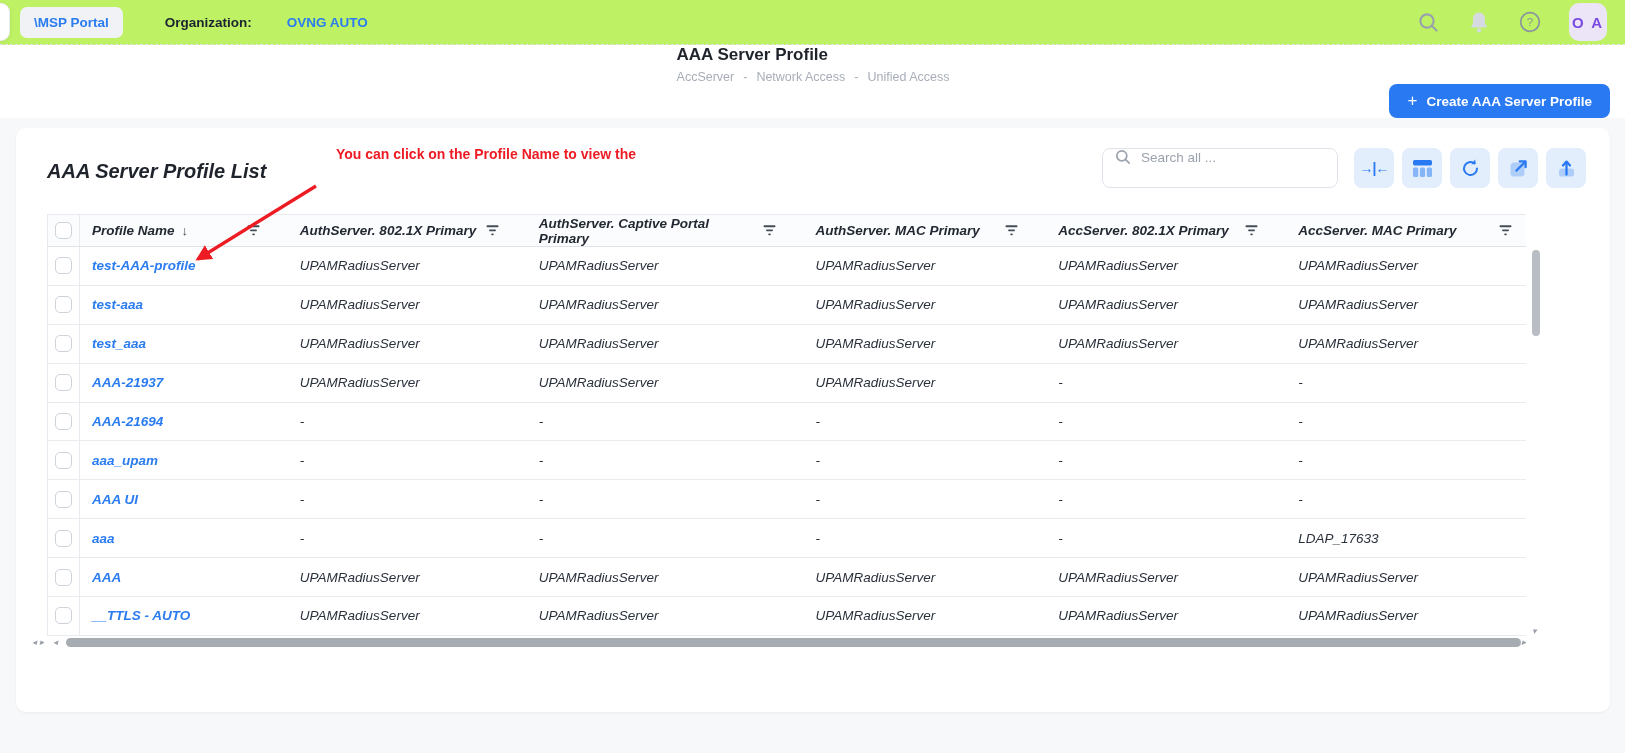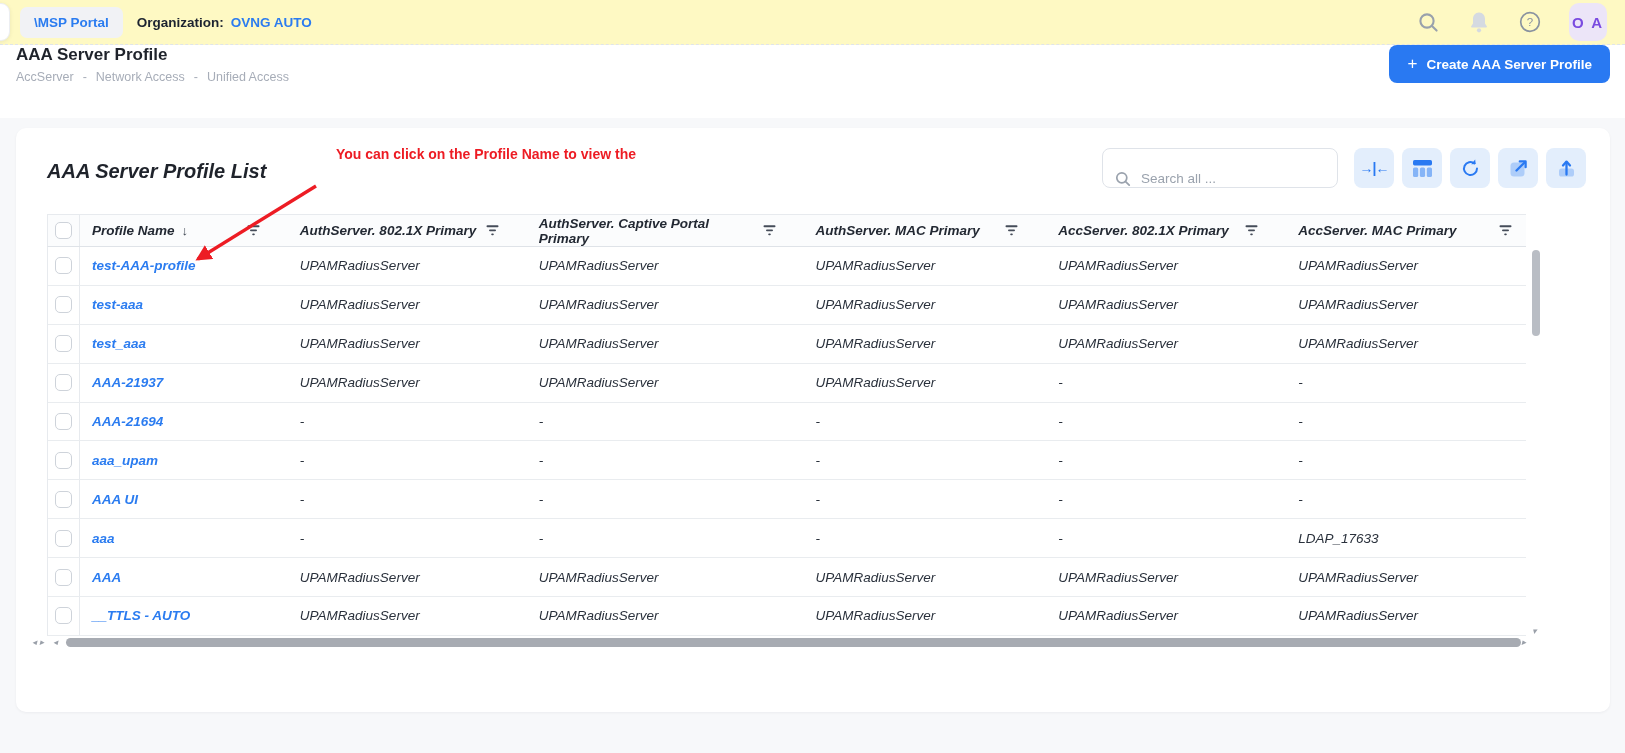--- a/index.html
+++ b/index.html
@@ -5,23 +5,23 @@
   * { box-sizing: border-box; }
   html,body { margin:0; padding:0; }
   body {
     width:1625px; height:753px; overflow:hidden;
     background:#f7f8fa;
     font-family:"Liberation Sans", sans-serif;
     color:#20262f;
   }
   
   .topbar {
-    position:relative; height:45px; background:#fef9c3;
+    position:relative; height:45px; background:#bef264;
     border-bottom:1px dashed #e0e4e9;
-    display:flex; align-items:center; padding:0 18px 0 16px;
+    display:flex; align-items:center; padding:0 18px 0 16px;gap:28px;
   }
   .edge-tab {
     position:absolute; left:-8px; top:3px; width:18px; height:38px;
     background:#fff; border:1px solid #eceef2; border-radius:9px;
     box-shadow:0 1px 4px rgba(16,24,40,.08);
   }
   .msp-btn {
     margin-left:4px; background:#f1f2f5; border:none; border-radius:7px;
     padding:8px 14px; font-family:inherit; font-size:13.5px; font-weight:bold;
     color:#2b7cf0; cursor:pointer;
@@ -30,22 +30,23 @@
   .org-value { margin-left:7px; font-size:13.5px; font-weight:bold; color:#2b7cf0; text-decoration:none; cursor:pointer; }
   .topbar-right { margin-left:auto; display:flex; align-items:center; gap:27px; }
   .tb-icon { display:flex; align-items:center; justify-content:center; width:24px; height:24px; cursor:pointer; background:none; border:none; padding:0; }
   .avatar {
     width:38px; height:38px; border-radius:10px; background:#ece5f8;
     display:flex; align-items:center; justify-content:center;
     font-size:15px; font-weight:bold; color:#7a4be0; letter-spacing:2px; cursor:pointer;
   }
   
   .page-header {
-    height:73px; background:#fff; display:flex; align-items:flex-start;
+    height:73px; background:#fff; display:flex; align-items:center;
     padding:0 15px 0 16px;
+    flex-direction:column;
   }
   .page-title { margin:0 0 5px 0; font-size:17px; font-weight:bold; color:#1f232b; }
   .breadcrumb { display:flex; align-items:center; gap:9px; font-size:12.5px; color:#a7adb8; }
   .breadcrumb span { cursor:default; }
   .crumb { cursor:pointer; }
   .create-btn {
     margin-left:auto; height:38px; display:flex; align-items:center; gap:9px;
     background:#2979f2; color:#fff; border:none; border-radius:8px;
     padding:0 18px; font-family:inherit; font-size:13.5px; font-weight:bold; cursor:pointer;
   }
@@ -60,21 +61,21 @@
   .card-top { display:flex; align-items:flex-start; padding:20px 24px 0 31px; margin-bottom:26px; }
   .list-title { margin-top:12px; font-size:20px; font-weight:bold; color:#1f232b;font-style:italic; }
   .annotation {
     position:absolute; left:280px; top:18px; width:380px; text-align:center;
     font-size:14px; font-weight:bold; color:#ed1c24; line-height:17px; z-index:4;
   }
   .arrow-svg { position:absolute; left:0; top:0; z-index:4; pointer-events:none; }
   .card-tools { margin-left:auto; display:flex; align-items:center; gap:8px; }
   .searchbox {
     width:236px; height:40px; border:1px solid #dfe3e9; border-radius:8px;
-    display:flex; align-items:flex-end; padding:0 12px; gap:8px; margin-right:8px; background:#fff;
+    display:flex; align-items:flex-start; padding:0 12px; gap:8px; margin-right:8px; background:#fff;
   }
   .searchbox input {
     border:none; outline:none; flex:1; font-family:inherit; font-size:13.5px; color:#3a414c; background:transparent;
   }
   .searchbox input::placeholder { color:#9aa2ad; }
   .tool-btn {
     width:40px; height:40px; border:none; border-radius:8px; background:#e3eefc;
     display:flex; align-items:center; justify-content:center; cursor:pointer; padding:0;
   }
   .collapse-glyph { font-size:14px; font-weight:bold; color:#2979f2; letter-spacing:-1px; }

